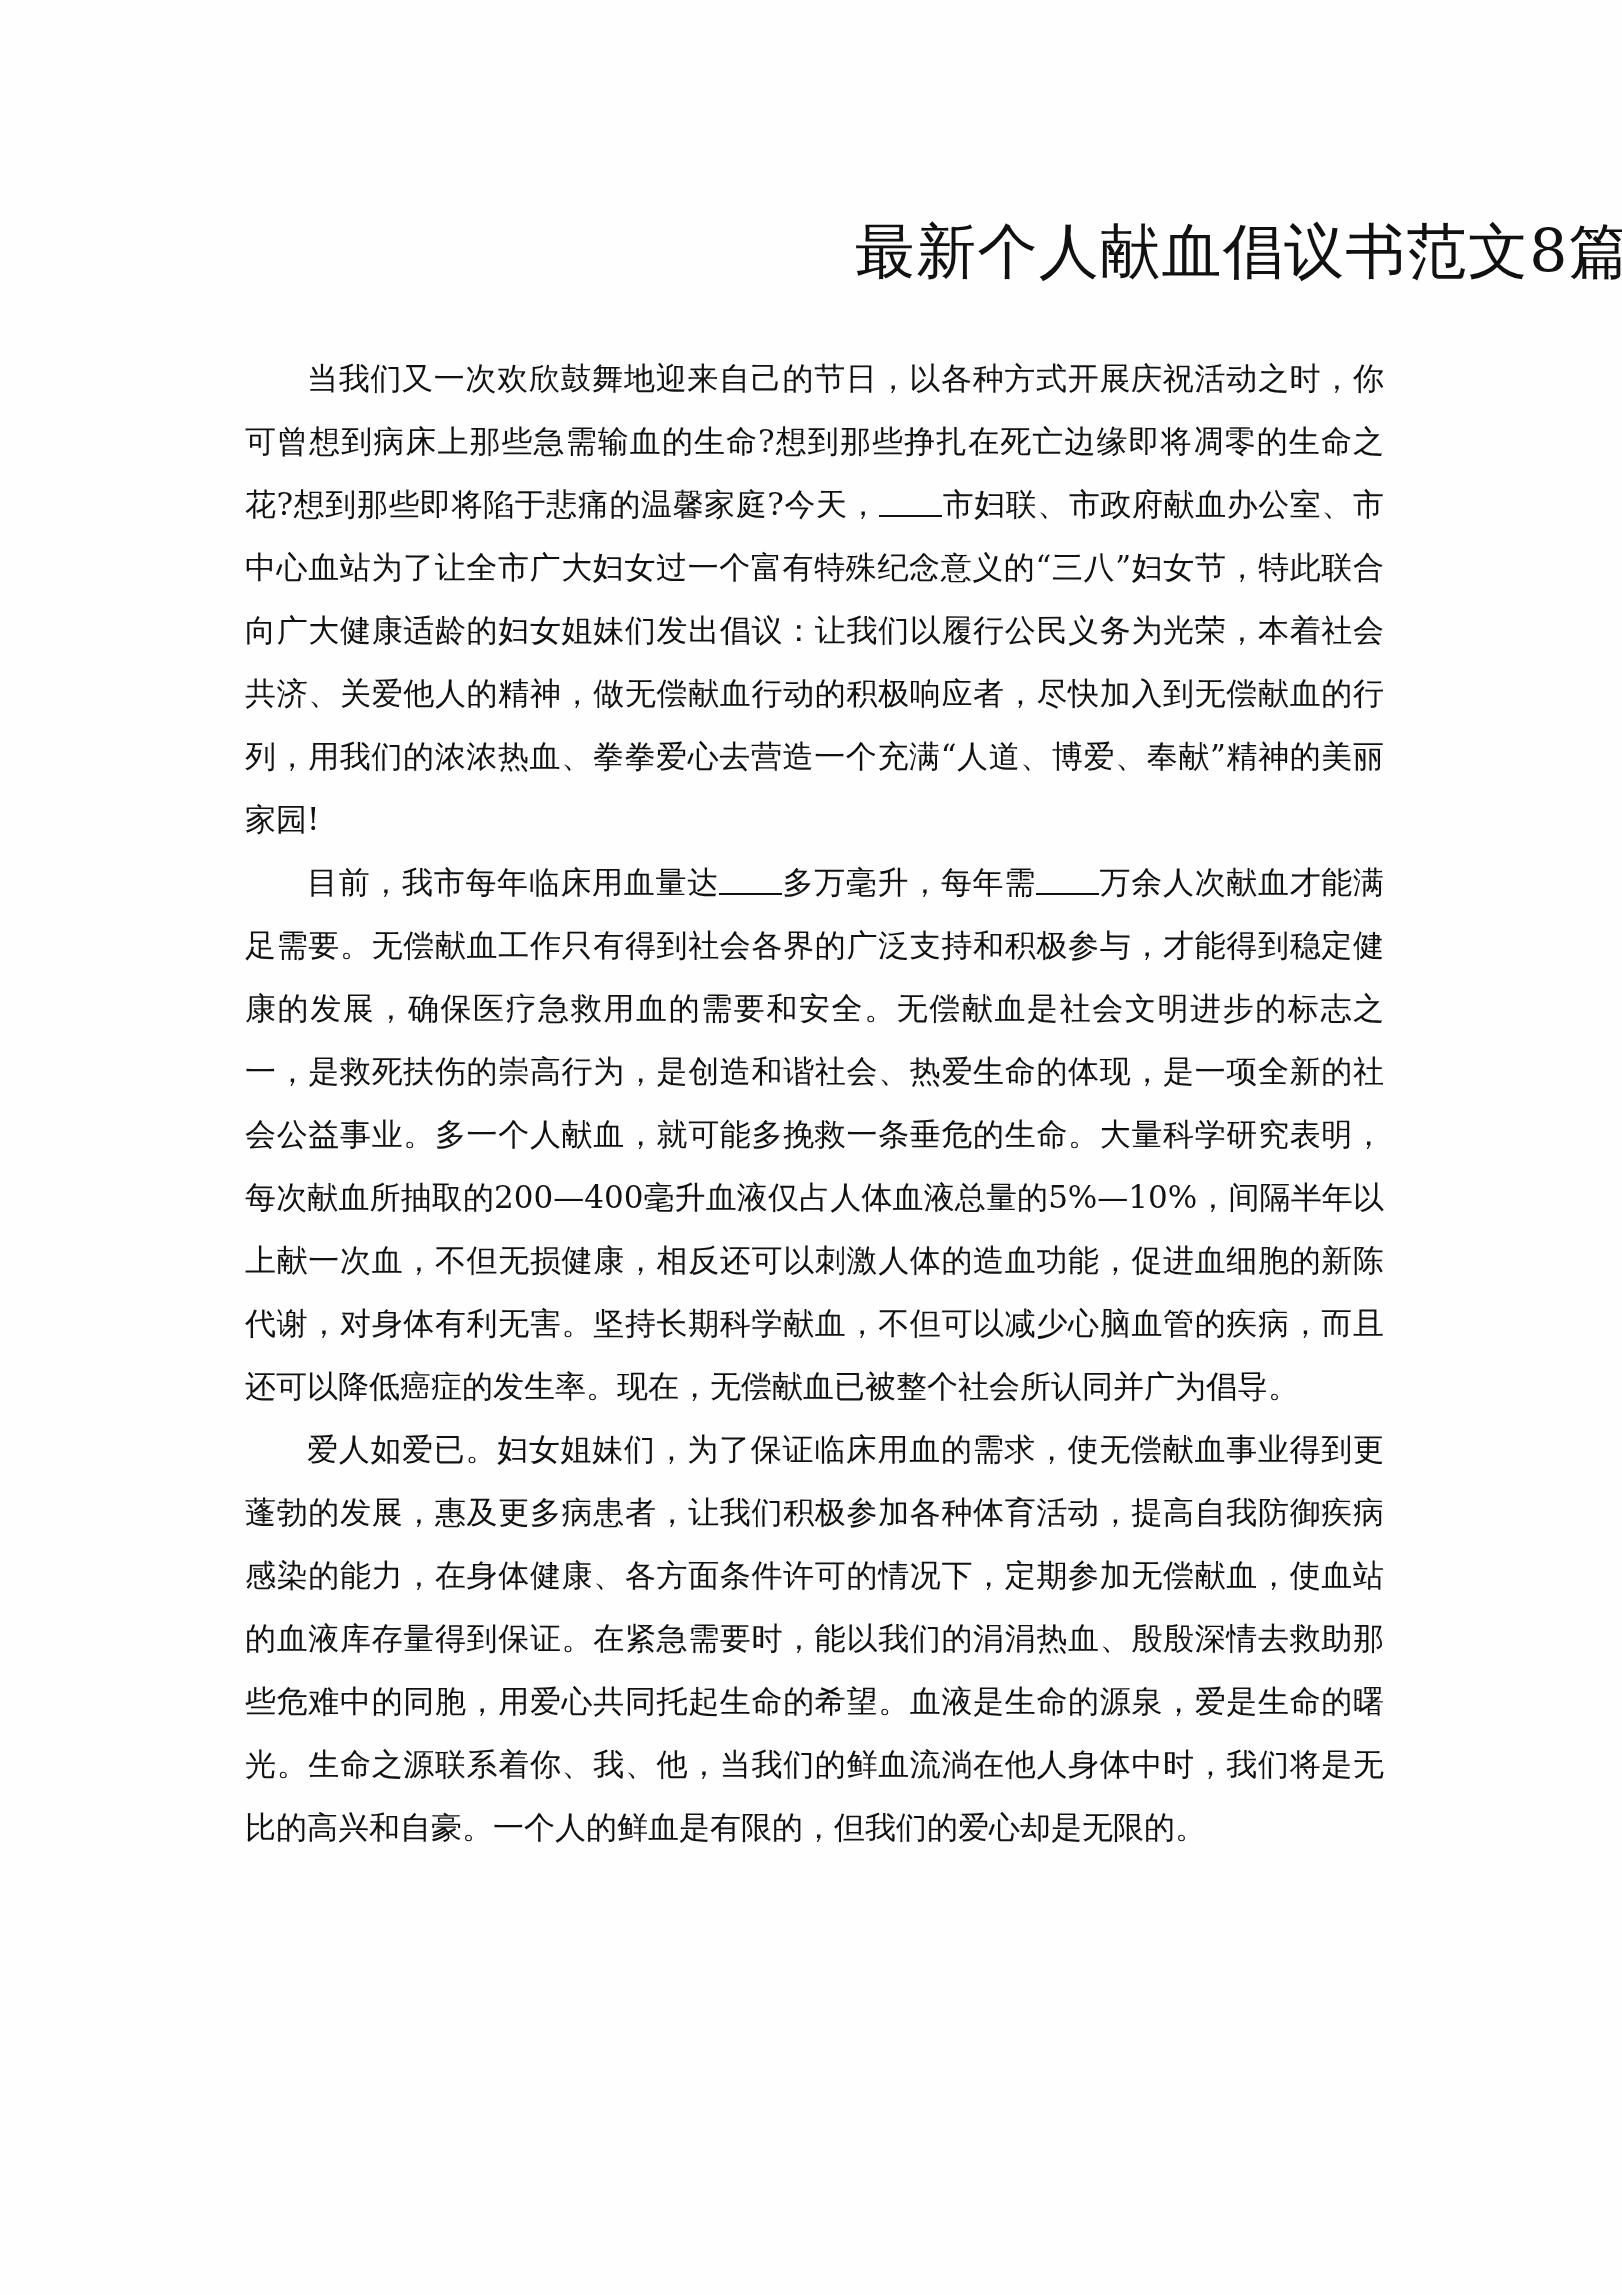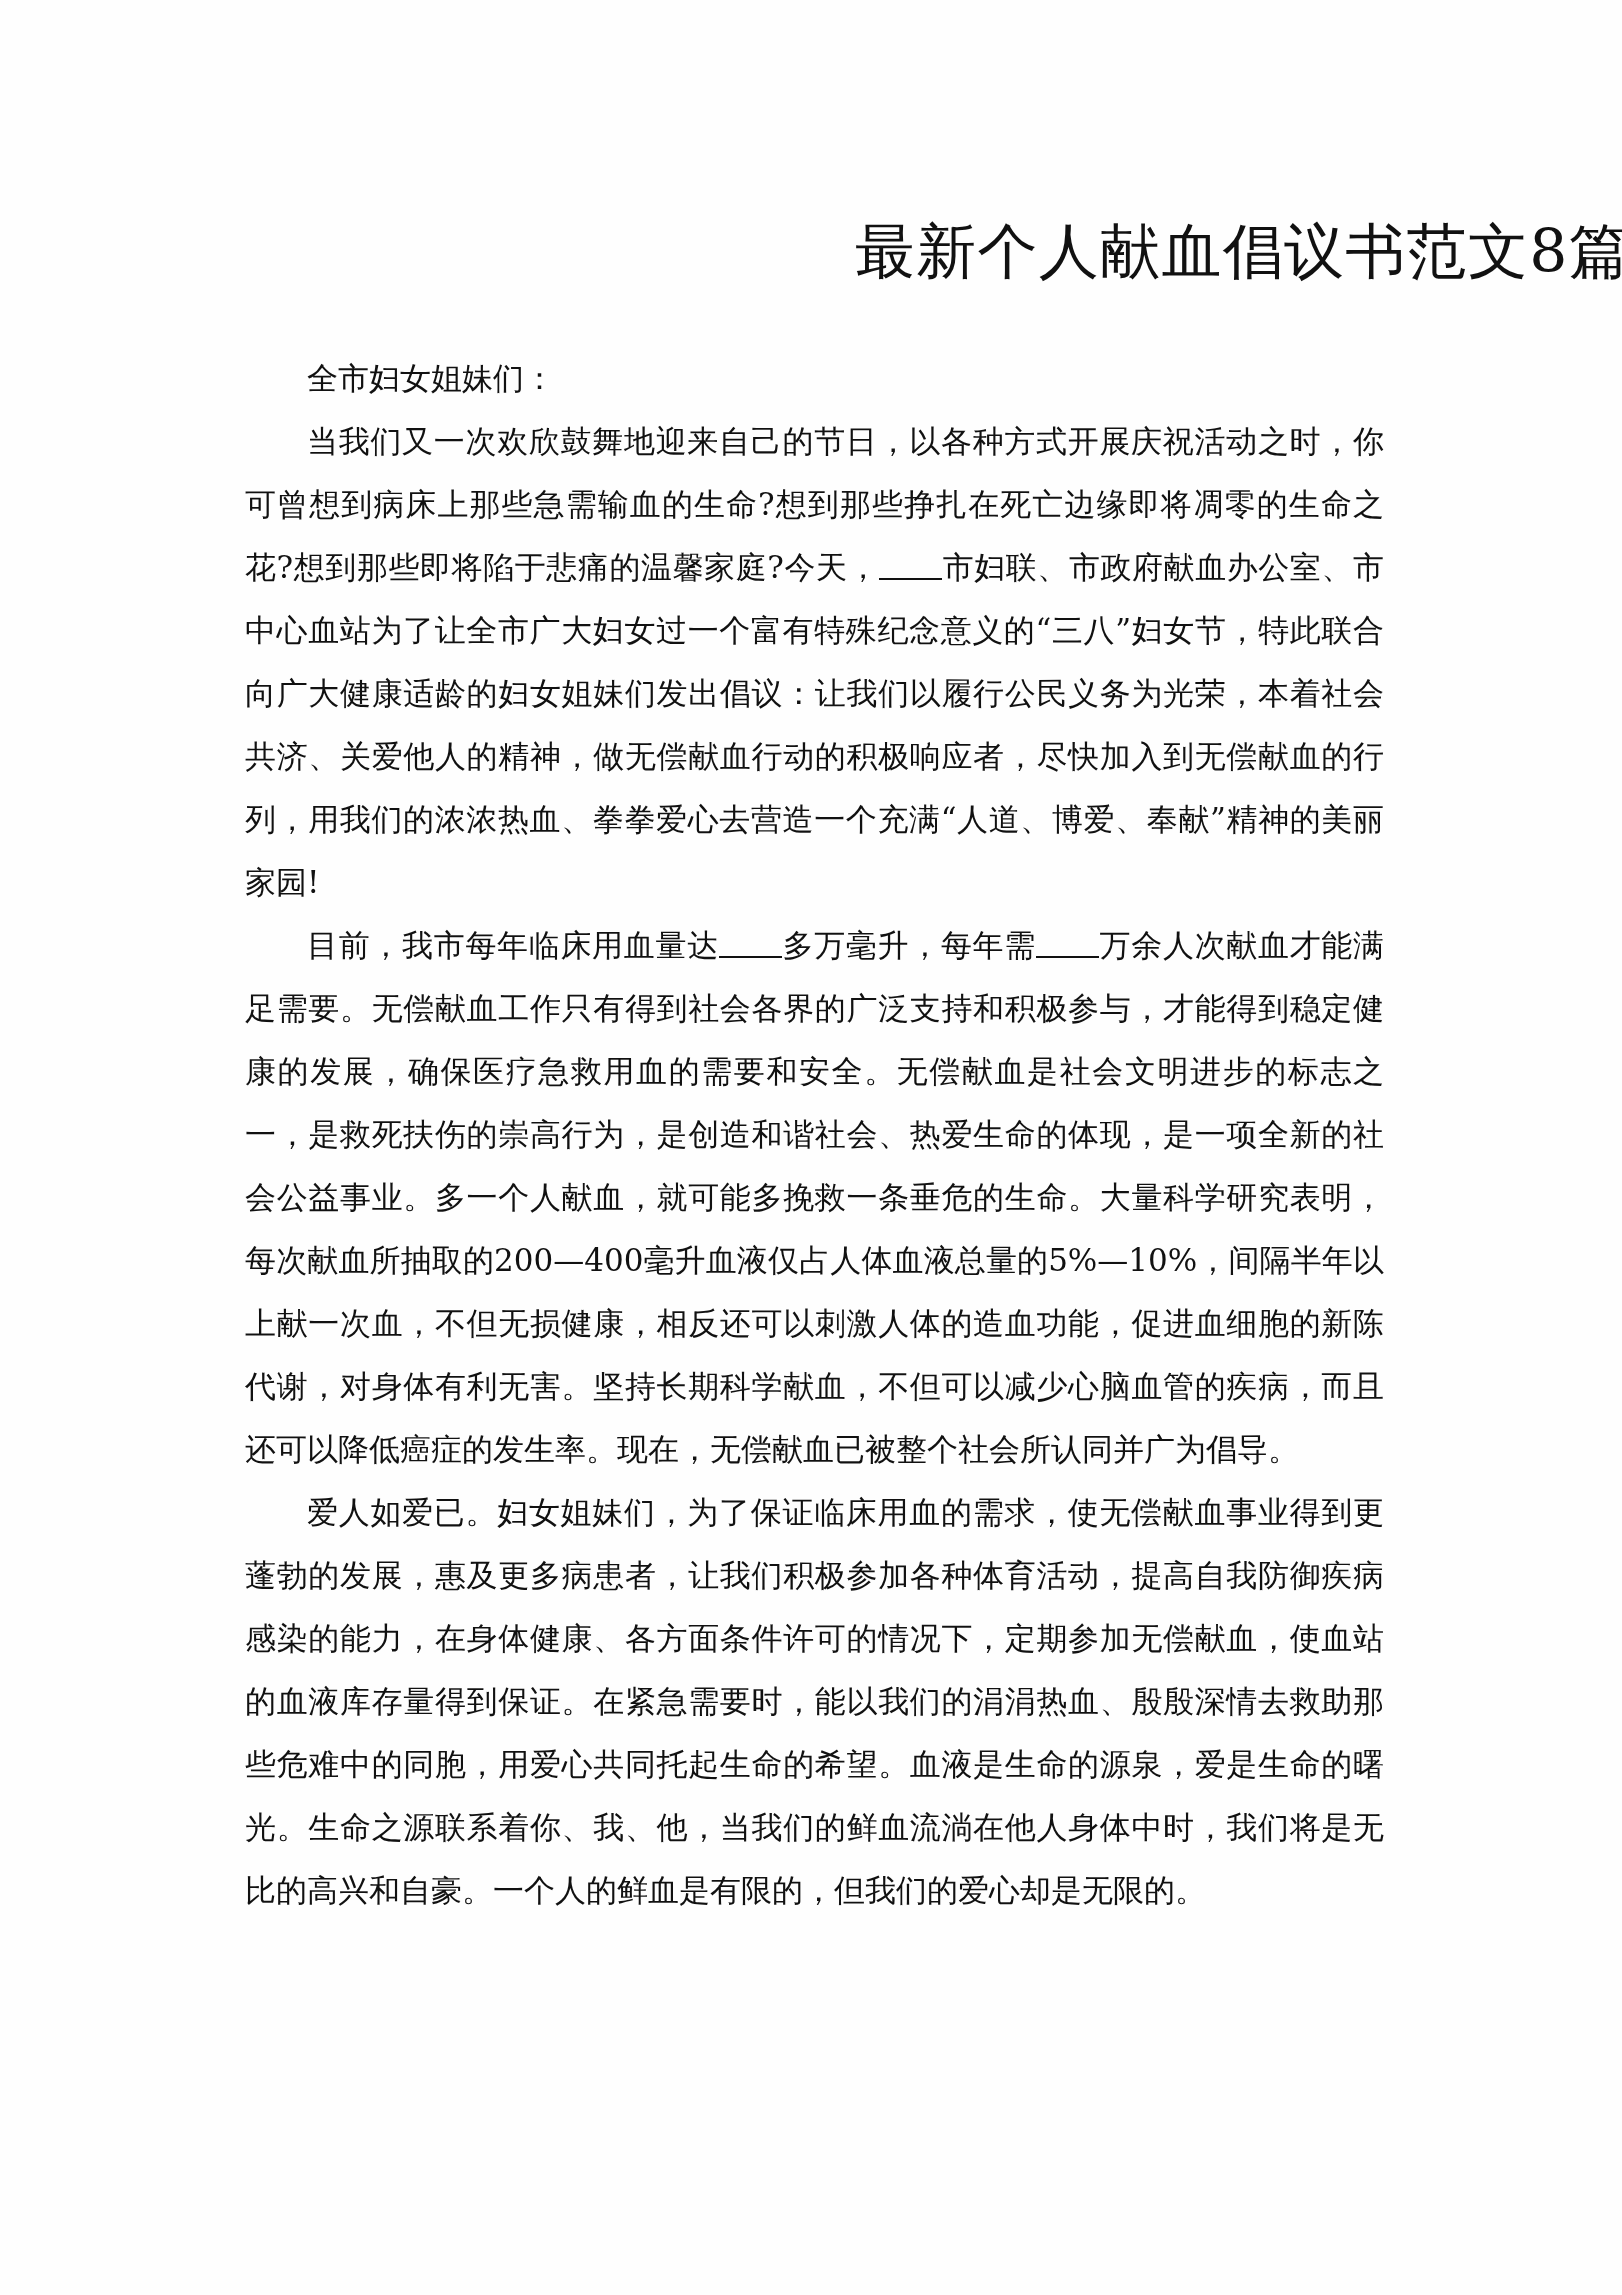--- a/index.html
+++ b/index.html
@@ -57,21 +57,20 @@
       vertical-align: -0.05em;
     }
   </style>
 </head>
 <body>
 
 <div class="page">
   <h1 class="doc-title">最新个人献血倡议书范文8篇</h1>
 
   <div class="body">
-    <p class="para">全市妇女姐妹们：</p>
 
     <p class="para"><span>当我们又一次欢欣鼓舞地迎来自己的节日，以各种方式开展庆祝活动之时，你可曾想到病床上那些急需输血的生命?想到那些挣扎在死亡边缘即将凋零的生命之花?想到那些即将陷于悲痛的温馨家庭?今天，</span><span class="blank"></span><span>市妇联、市政府献血办公室、市中心血站为了让全市广大妇女过一个富有特殊纪念意义的“三八”妇女节，特此联合向广大健康适龄的妇女姐妹们发出倡议：让我们以履行公民义务为光荣，本着社会共济、关爱他人的精神，做无偿献血行动的积极响应者，尽快加入到无偿献血的行列，用我们的浓浓热血、拳拳爱心去营造一个充满“人道、博爱、奉献”精神的美丽家园!</span></p>
 
     <p class="para"><span>目前，我市每年临床用血量达</span><span class="blank"></span><span>多万毫升，每年需</span><span class="blank"></span><span>万余人次献血才能满足需要。无偿献血工作只有得到社会各界的广泛支持和积极参与，才能得到稳定健康的发展，确保医疗急救用血的需要和安全。无偿献血是社会文明进步的标志之一，是救死扶伤的崇高行为，是创造和谐社会、热爱生命的体现，是一项全新的社会公益事业。多一个人献血，就可能多挽救一条垂危的生命。大量科学研究表明，每次献血所抽取的200—400毫升血液仅占人体血液总量的5%—10%，间隔半年以上献一次血，不但无损健康，相反还可以刺激人体的造血功能，促进血细胞的新陈代谢，对身体有利无害。坚持长期科学献血，不但可以减少心脑血管的疾病，而且还可以降低癌症的发生率。现在，无偿献血已被整个社会所认同并广为倡导。</span></p>
 
     <p class="para"><span>爱人如爱已。妇女姐妹们，为了保证临床用血的需求，使无偿献血事业得到更蓬勃的发展，惠及更多病患者，让我们积极参加各种体育活动，提高自我防御疾病感染的能力，在身体健康、各方面条件许可的情况下，定期参加无偿献血，使血站的血液库存量得到保证。在紧急需要时，能以我们的涓涓热血、殷殷深情去救助那些危难中的同胞，用爱心共同托起生命的希望。血液是生命的源泉，爱是生命的曙光。生命之源联系着你、我、他，当我们的鲜血流淌在他人身体中时，我们将是无比的高兴和自豪。一个人的鲜血是有限的，但我们的爱心却是无限的。</span></p>
   </div>
 </div>
 
 

